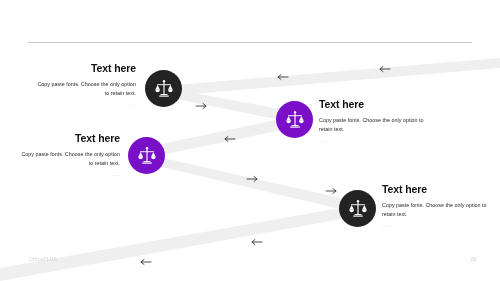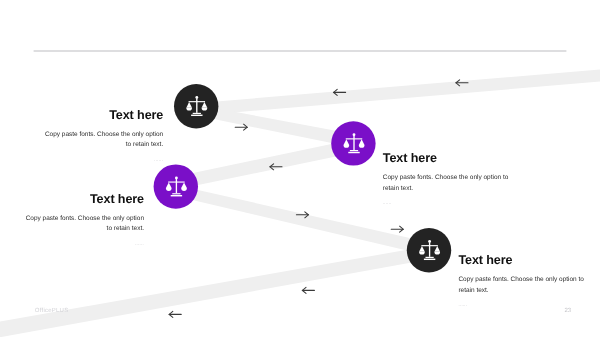--- a/index.html
+++ b/index.html
@@ -36,21 +36,21 @@
     position: absolute;
     border-radius: 50%;
     display: flex;
     align-items: center;
     justify-content: center;
   }
   .node.black { background: #232323; }
   .node.purple { background: #7A0FC8; }
   .node svg { display: block; }
 
-  .block { position: absolute; margin-top: 28px; }
+  .block { position: absolute; }
   .block .title {
     font-size: 10.5px;
     font-weight: bold;
     color: #111111;
     letter-spacing: -0.1px;
     margin: 0 0 5px 0;
     line-height: 1.1;
   }
   .block .body {
     font-size: 5.4px;

